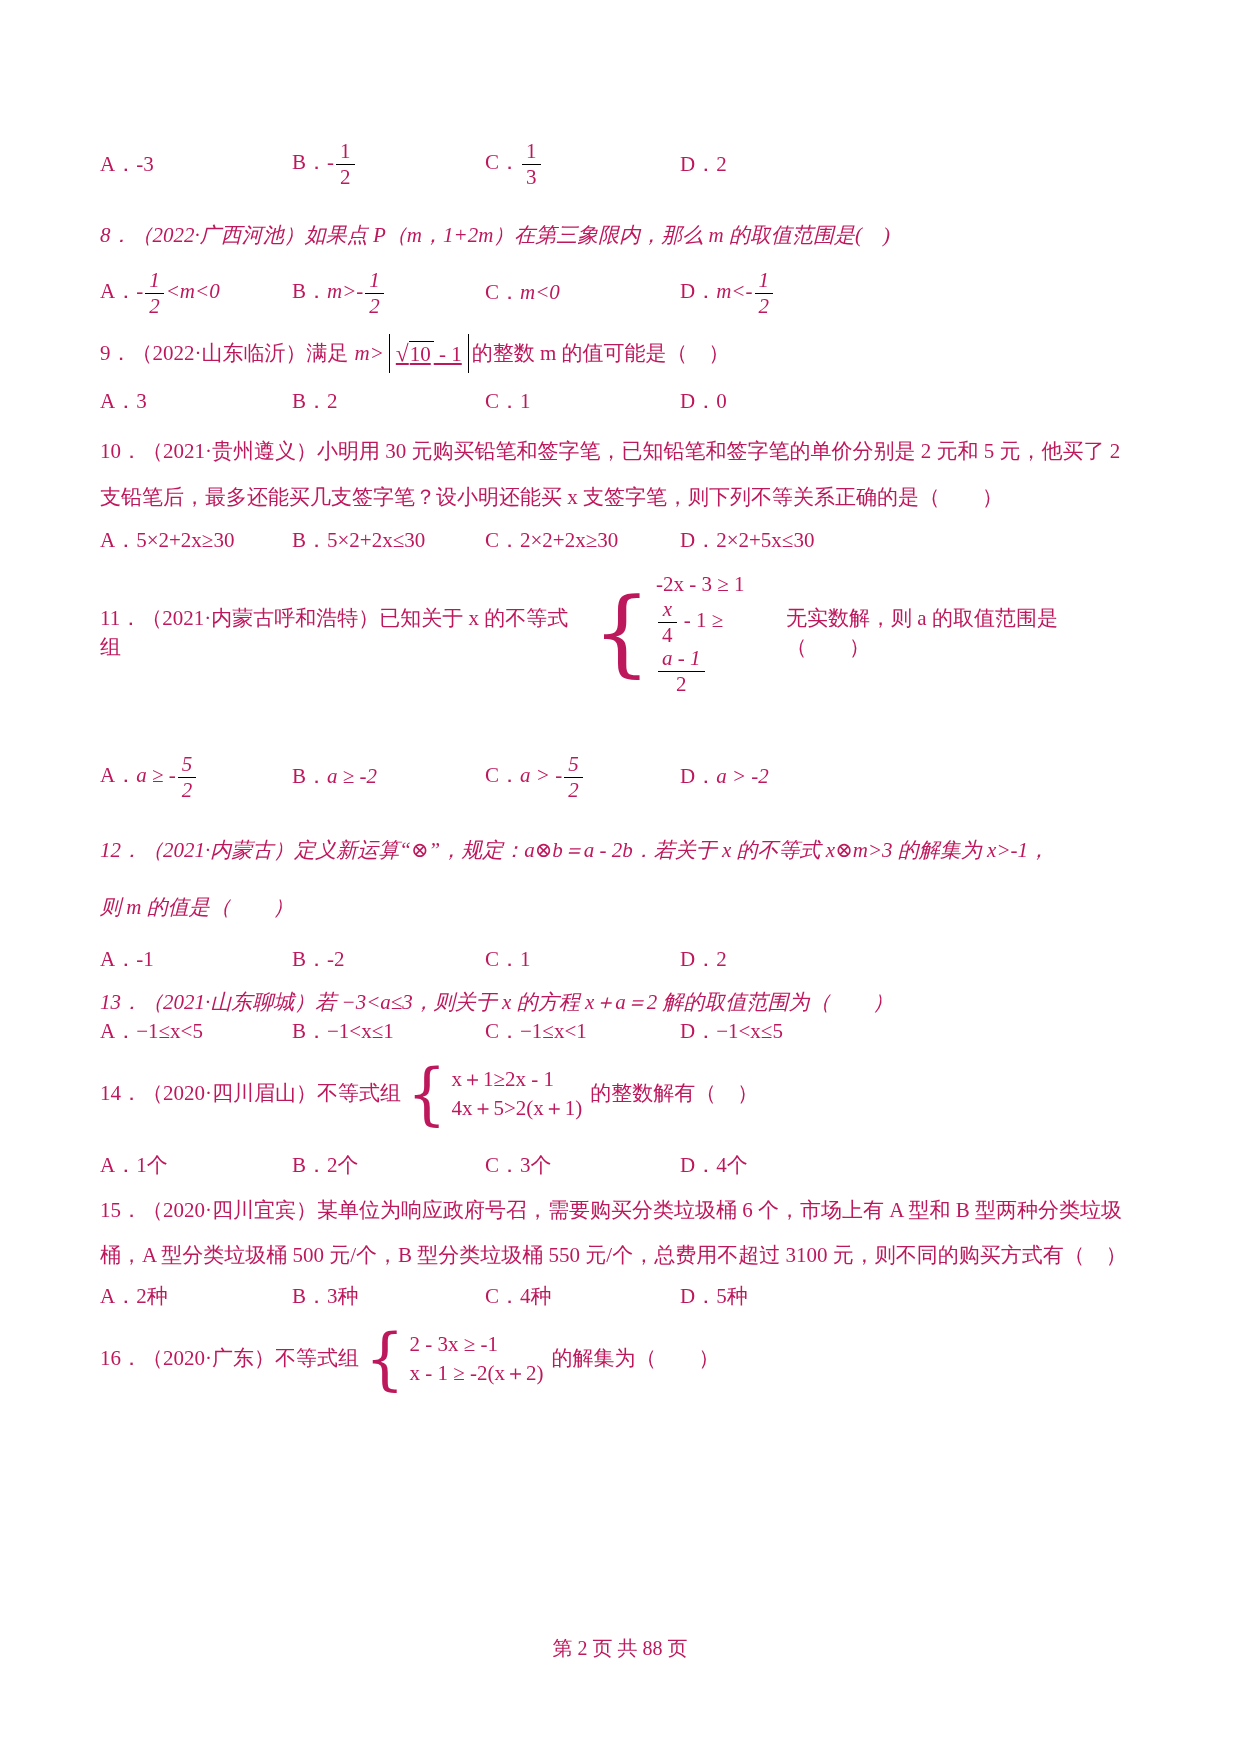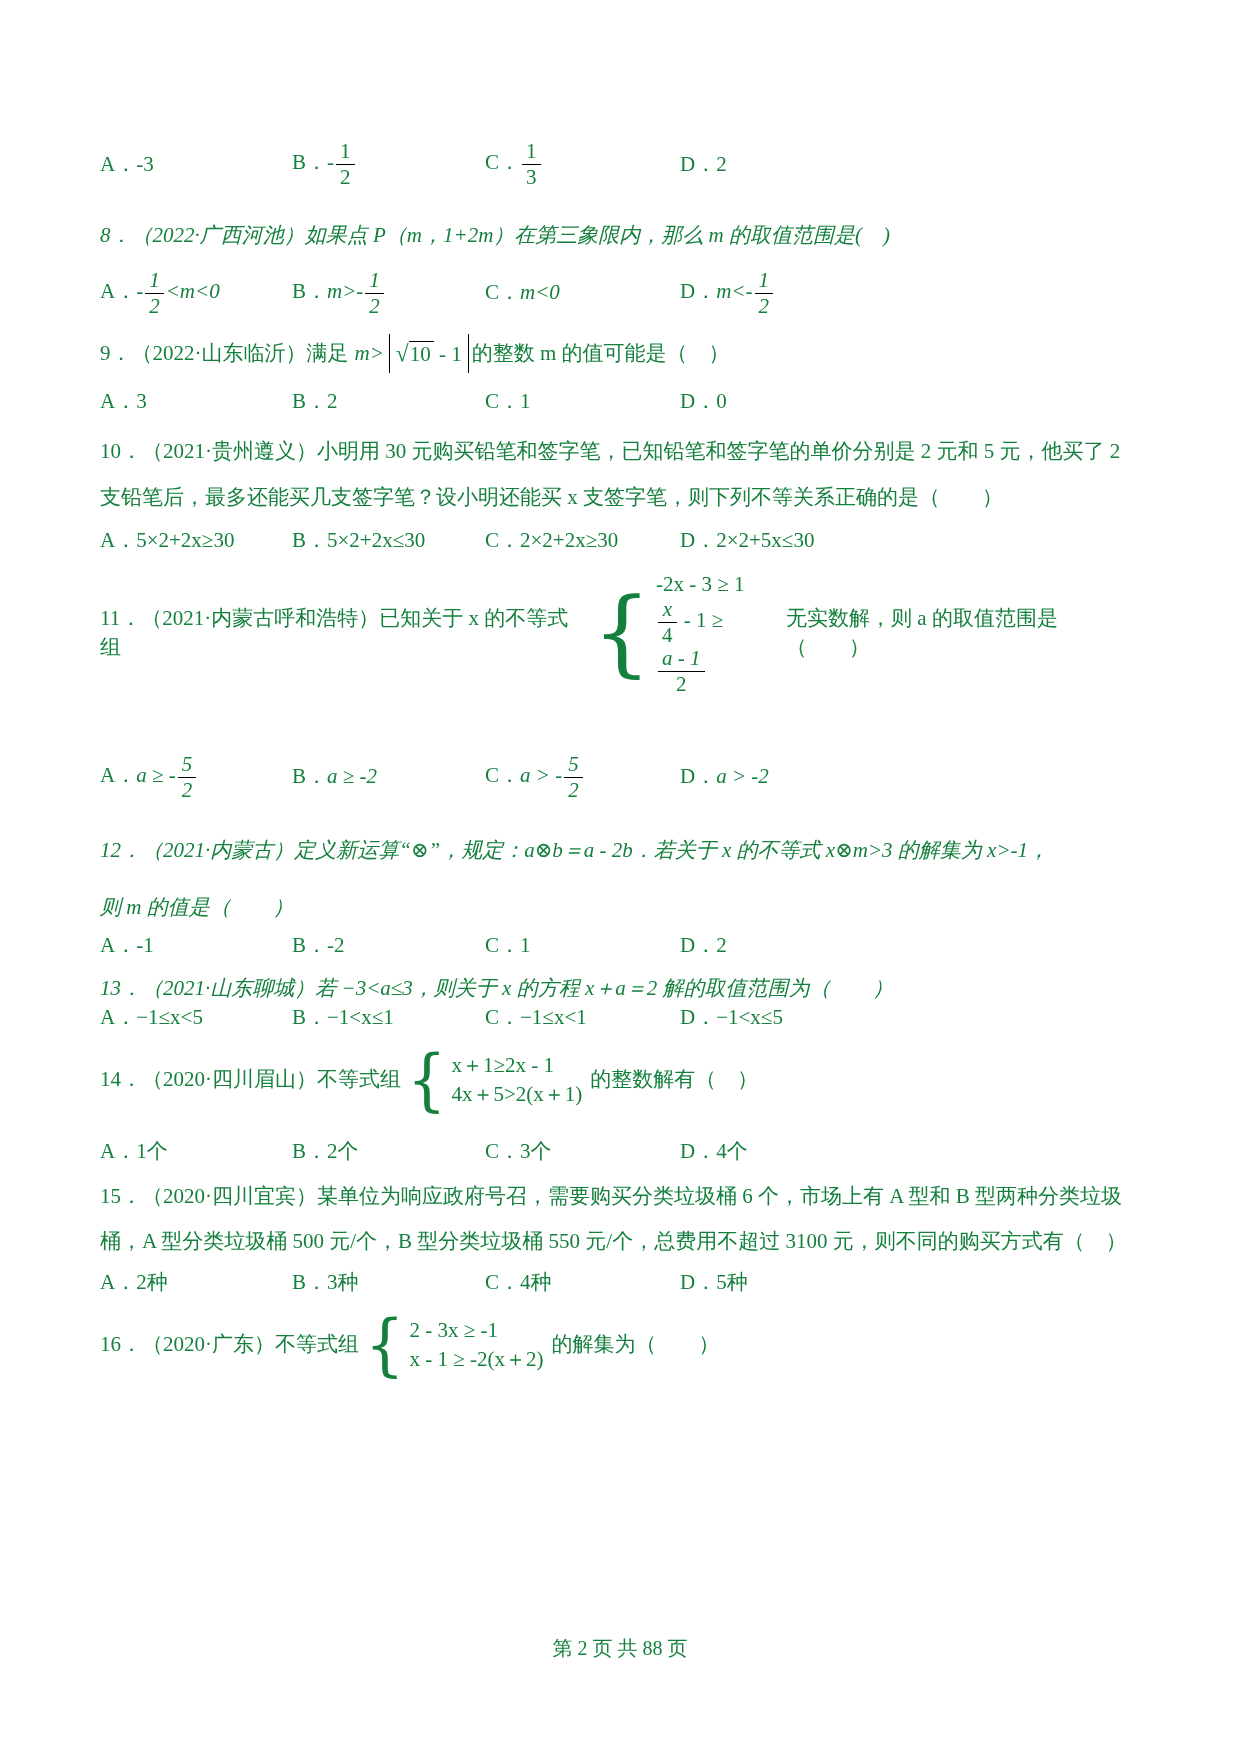--- a/index.html
+++ b/index.html
@@ -4,37 +4,37 @@
 <style>
   * { margin:0; padding:0; box-sizing:border-box; }
   html,body { background:#ffffff; }
   .page {
     position:relative;
     width:1240px; height:1754px;
     margin:0 auto;
     background:#fff;
     padding:140px 100px 0 100px;
     font-family:"Liberation Serif","DejaVu Serif",serif;
-    font-size:21px; color:#15803d;
+    font-size:21px; color:#be185d;
   }
   .stem { line-height:2.2; }
   .line { line-height:1.4;font-style:italic; }
   .stem-flex { display:flex; align-items:center; line-height:1.4; }
   .optrow { display:grid; grid-template-columns:192px 193px 195px 1fr; align-items:center; line-height:1.4; }
   .opt { white-space:nowrap; }
   .frac { display:inline-block; vertical-align:middle; text-align:center; line-height:1.1; padding:0 2px; }
   .frac .num { display:block; padding:0 4px 1px 4px; }
   .frac .den { display:block; border-top:1.4px solid #000; padding:1px 4px 0 4px; }
   .mvar { font-style:italic; }
   .sys { display:inline-flex; align-items:center; vertical-align:middle; margin:0 8px 0 6px; }
   .brace { font-family:"DejaVu Serif",serif; line-height:1; margin-right:5px; }
   .brace.b2 { font-size:62px; transform:scaleY(1.08); }
   .brace.b3 { font-size:92px; transform:scaleY(1.02); }
   .sysrows { display:flex; flex-direction:column; justify-content:center; line-height:1.35; text-align:left; }
-  .abs { display:inline-block; border-left:1.6px solid #000; border-right:1.6px solid #000; padding:3px 6px; margin:0 3px; }
+  .abs { display:inline-block; border-left:1.6px solid #000; border-right:1.6px solid #000; padding:3px 6px; margin:0 3px;text-decoration:underline; }
   .sqrt .rsign { font-size:1.12em; }
   .sqrt .rbody { border-top:1.5px solid #000; padding:0 3px 0 1px; }
   .footer { position:absolute; left:0; right:0; bottom:92px; text-align:center; font-size:20px; }
 </style>
 </head>
 <body>
 
 <div class="page">
 
   <div class="optrow" style="margin-bottom:32px;">
@@ -95,21 +95,21 @@
       <span class="opt mvar"><span style="font-style:normal">A．</span><span>a ≥ -</span><span class="frac"><span class="num">5</span><span class="den">2</span></span></span>
       <span class="opt mvar"><span style="font-style:normal">B．</span><span>a ≥ -2</span></span>
       <span class="opt mvar"><span style="font-style:normal">C．</span><span>a &gt; -</span><span class="frac"><span class="num">5</span><span class="den">2</span></span></span>
       <span class="opt mvar"><span style="font-style:normal">D．</span><span>a &gt; -2</span></span>
     </div>
   </div>
 
   <div>
     <div class="line">12．（2021·内蒙古）定义新运算“⊗”，规定：a⊗b＝a - 2b．若关于 x 的不等式 x⊗m&gt;3 的解集为 x&gt;-1，</div>
     <div class="line" style="margin-top:28px;">则 m 的值是（　　）</div>
-    <div class="optrow" style="margin-top:8px;margin-bottom:14px;">
+    <div class="optrow" style="margin-top:22px;margin-bottom:14px;">
       <span class="opt"><span>A．</span><span>-1</span></span>
       <span class="opt"><span>B．</span><span>-2</span></span>
       <span class="opt"><span>C．</span><span>1</span></span>
       <span class="opt"><span>D．</span><span>2</span></span>
     </div>
   </div>
 
   <div>
     <div class="line">13．（2021·山东聊城）若 −3&lt;a≤3，则关于 x 的方程 x＋a＝2 解的取值范围为（　　）</div>
     <div class="optrow" style="margin-top:0;margin-bottom:16px;">

